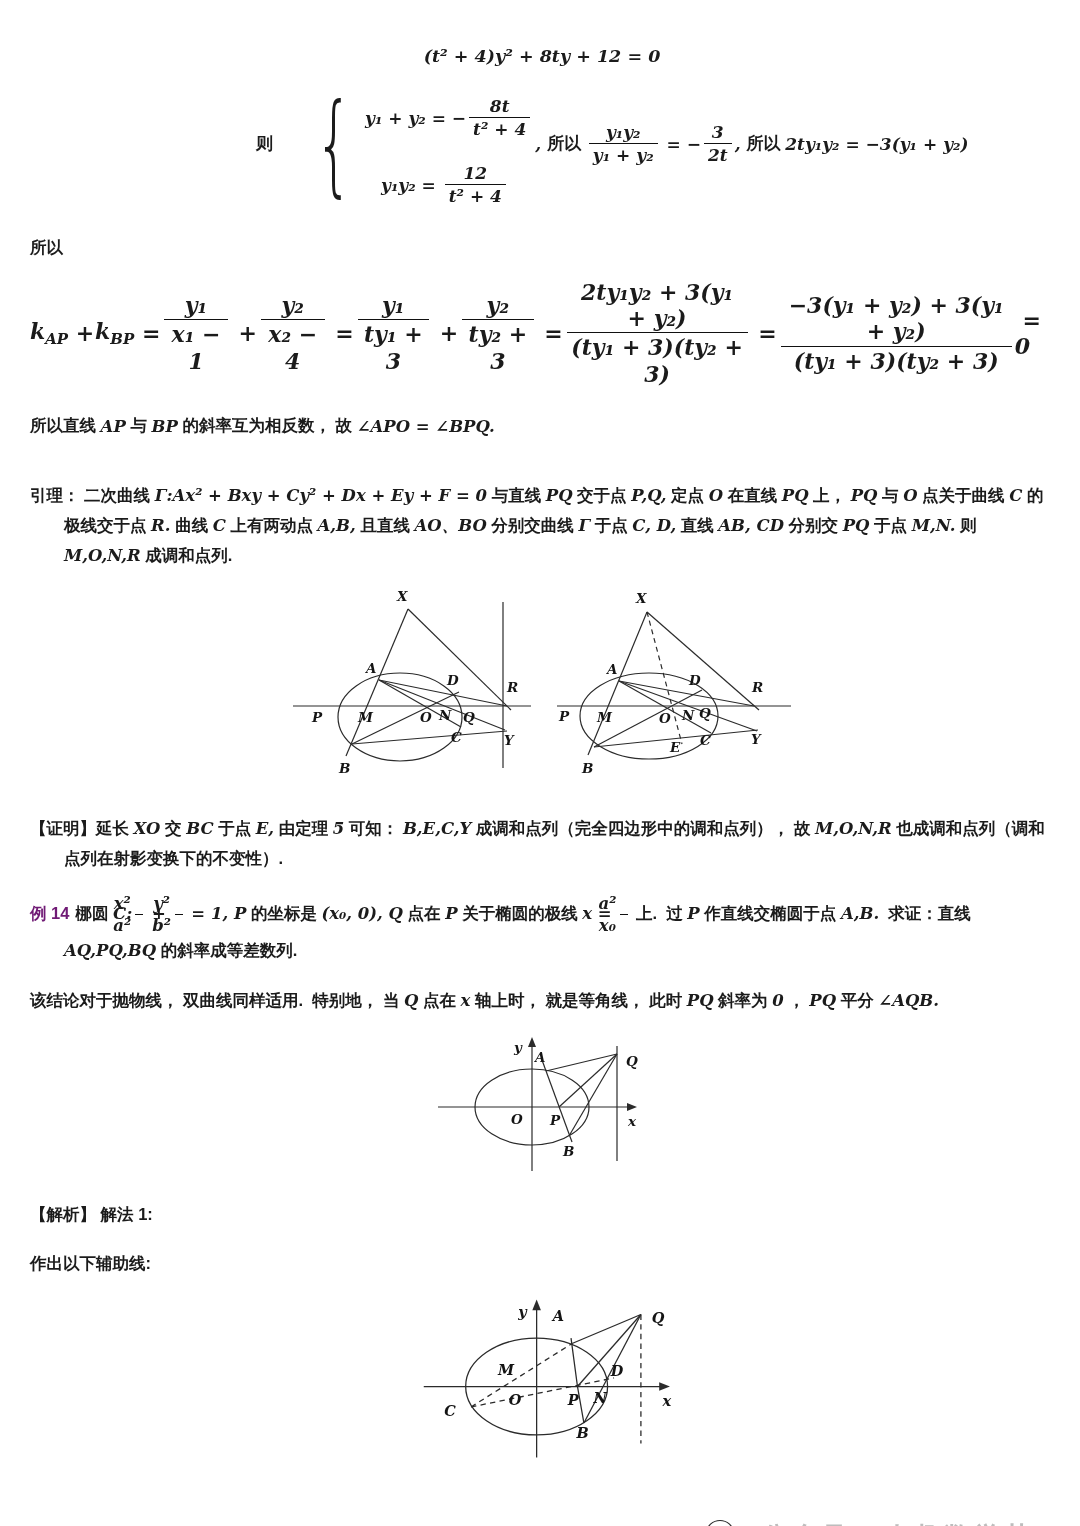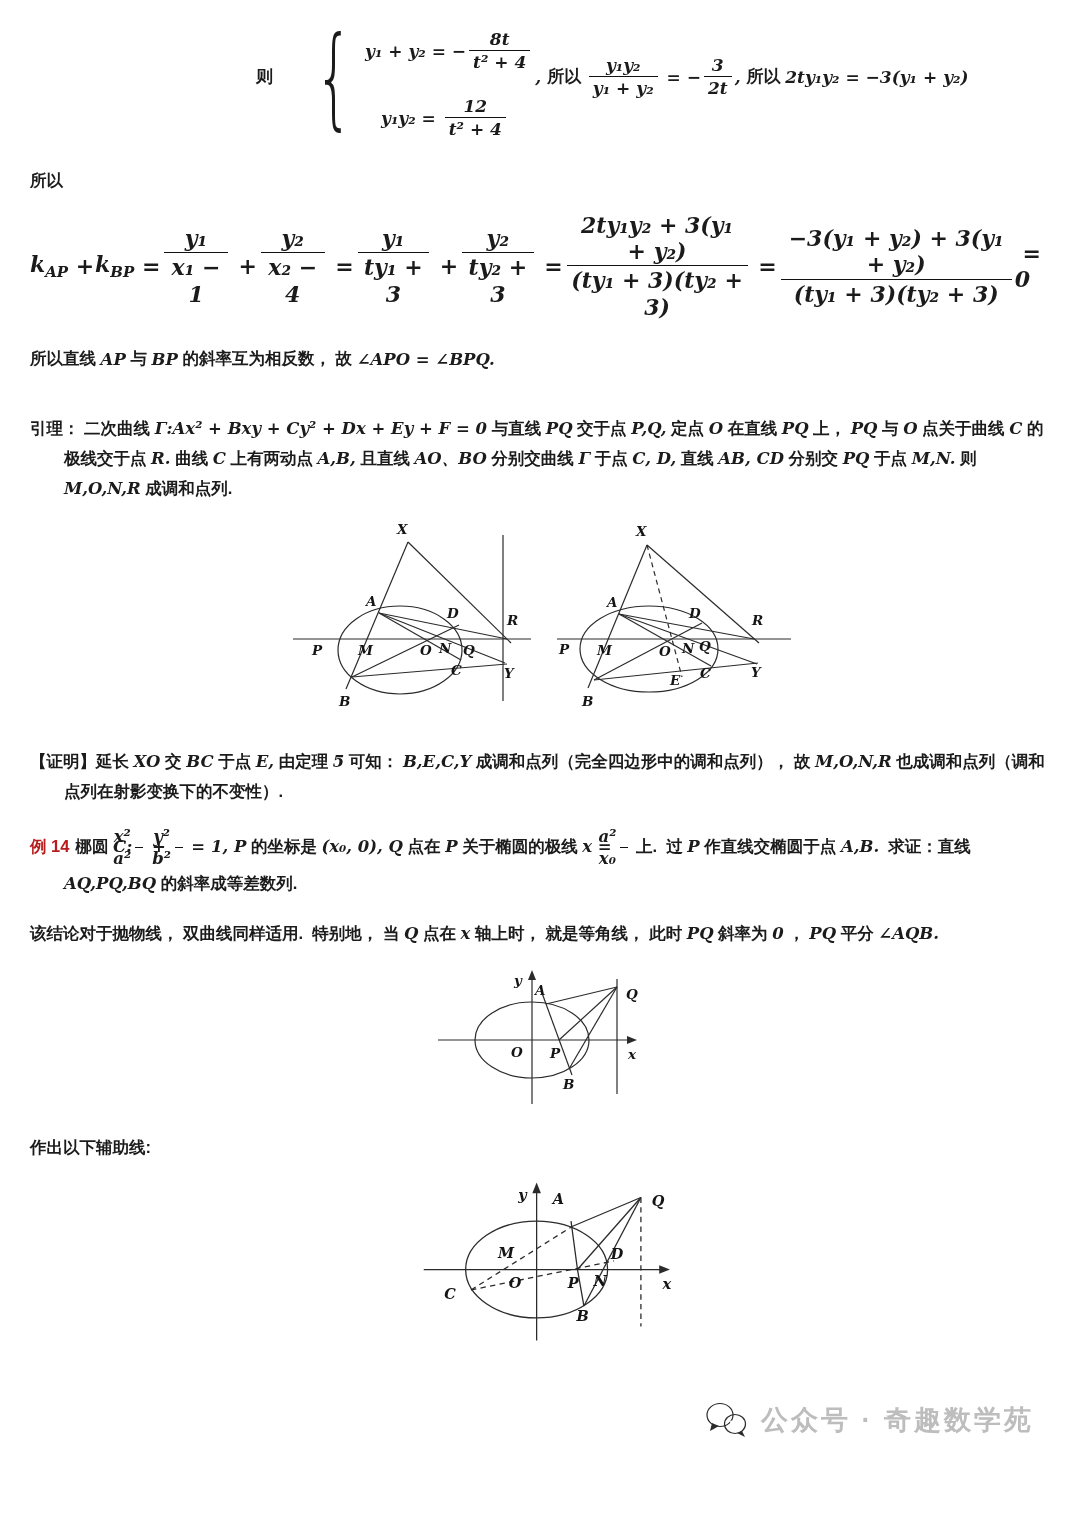--- a/index.html
+++ b/index.html
@@ -26,38 +26,41 @@
   .sysrow.second{padding-left:16px;}
   .syssuffix{display:flex;align-items:center;flex-wrap:wrap;margin-left:2px;}
   .plain{margin:30px 0 0 0;}
   .keq{display:flex;align-items:center;justify-content:center;margin-top:20px;font-size:22px;flex-wrap:nowrap;}
   .concl{margin-top:28px;display:flex;align-items:center;flex-wrap:wrap;}
   h2{margin:46px 0 0 0;font-size:22px;font-weight:800;color:#111;}
   h2 span{display:inline-block;border-bottom:2.5px solid #111;padding-bottom:2px;letter-spacing:1px;}
   .hang{margin:44px 0 0 0;line-height:1.8;padding-left:34px;text-indent:-34px;}
   .hang2{margin:20px 0 0 0;line-height:1.8;padding-left:34px;text-indent:-34px;}
   .lbl{font-weight:800;}
-  .red{color:#b91c1c;font-weight:800;margin-right:6px;}
+  .red{color:#701a75;font-weight:800;margin-right:6px;}
   .figrow{display:flex;justify-content:center;gap:14px;margin-top:14px;}
   .figcenter{display:flex;justify-content:center;margin-top:14px;}
   svg{display:block;}
   svg line,svg polyline,svg path{stroke:#2b2b2b;stroke-width:1.2;fill:none;}
   svg ellipse{stroke:#2b2b2b;stroke-width:1.2;fill:none;}
   svg .dash{stroke-dasharray:5 4;}
   svg polygon{fill:#2b2b2b;stroke:none;}
   .dlb{font-family:"DejaVu Serif",serif;font-style:italic;font-weight:700;font-size:13.5px;fill:#141414;}
   .footer{display:flex;justify-content:flex-end;align-items:center;gap:12px;
           padding-right:20px;margin-top:54px;}
   .footer .wmtext{color:#bdbdbd;font-size:27px;font-weight:600;letter-spacing:3px;}
 </style>
 </head>
 <body>
 
 <div class="content">
 
+  <div class="eq-center">
+    <span><span class="mt">(t² + 4)y² + 8ty + 12 = 0</span></span>
+  </div>
 
   <div class="system">
     <span class="mc zeword">则</span>
     <span class="brace">{</span>
     <span class="sysrows">
       <span class="sysrow">
           <span class="mt">y₁ + y₂ = −</span>
           <span class="frac">
             <span class="fn">8t</span>
             <span class="fd">t² + 4</span>
@@ -222,20 +225,21 @@
     <text x="92" y="22" class="dlb">y</text>
         <text x="113" y="32" class="dlb">A</text>
         <text x="204" y="36" class="dlb">Q</text>
         <text x="89" y="94" class="dlb">O</text>
         <text x="128" y="95" class="dlb">P</text>
         <text x="206" y="96" class="dlb">x</text>
         <text x="141" y="126" class="dlb">B</text>
       </svg>
   </div>
 
+  <p class="hang2"><span class="lbl mc">【解析】</span> <span class="mc">解法 1:</span></p>
 
   <p class="hang2 mc">作出以下辅助线:</p>
 
   <div class="figcenter">
     <svg width="280" height="172" viewBox="0 0 260 160">
       <line x1="125" y1="12" x2="125" y2="153"></line>
       <polygon points="125,6 121,16 129,16"></polygon>
       <line x1="20" y1="87" x2="241" y2="87"></line>
       <polygon points="249,87 239,83 239,91"></polygon>
       <ellipse cx="125" cy="87" rx="66" ry="45"></ellipse>

